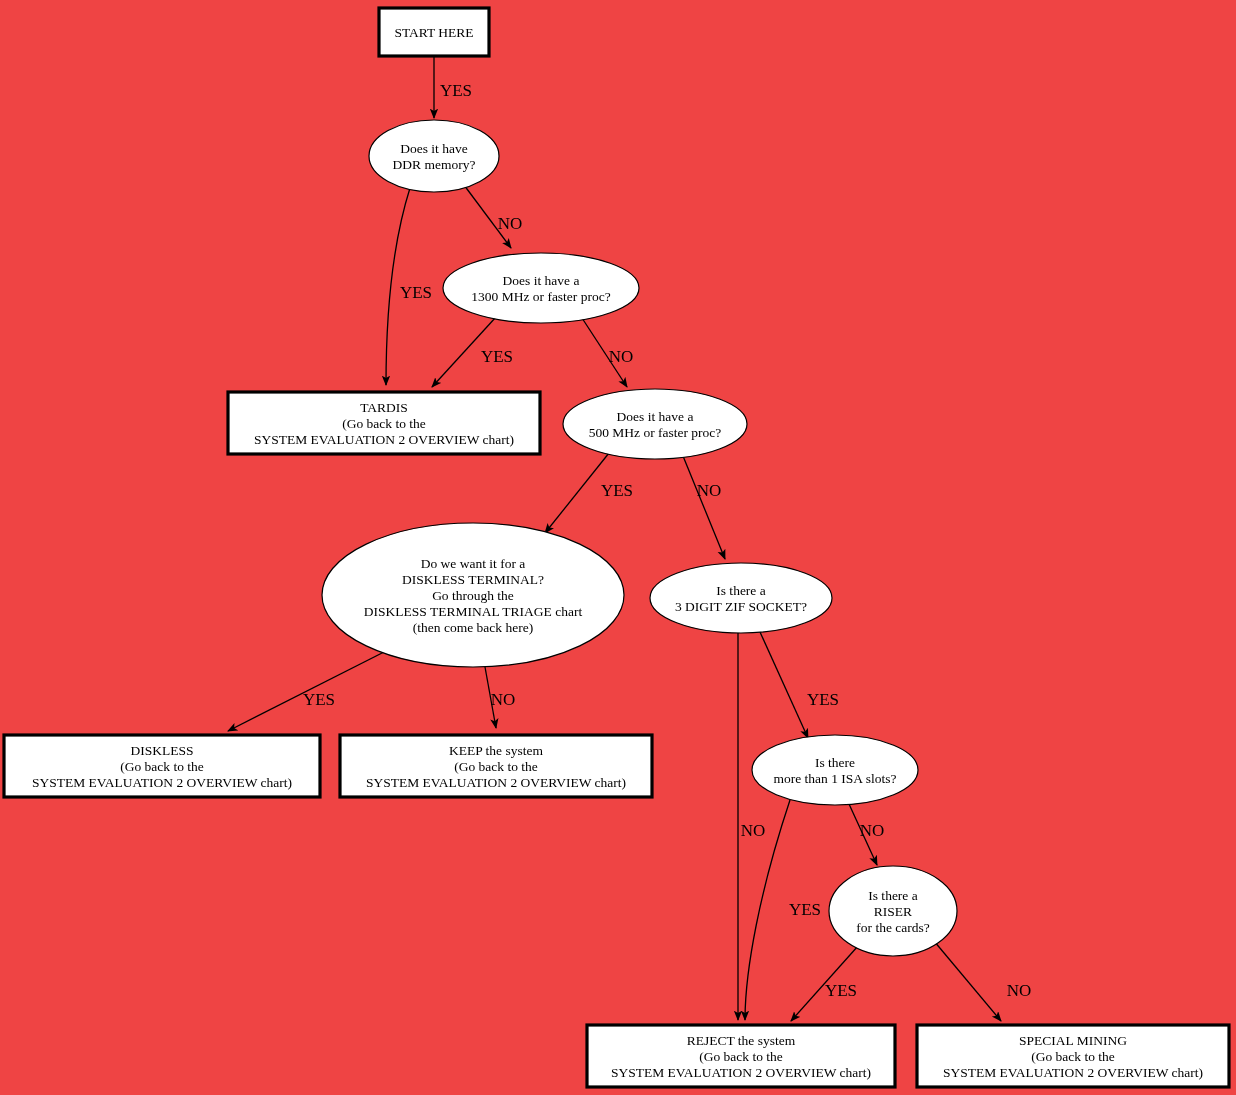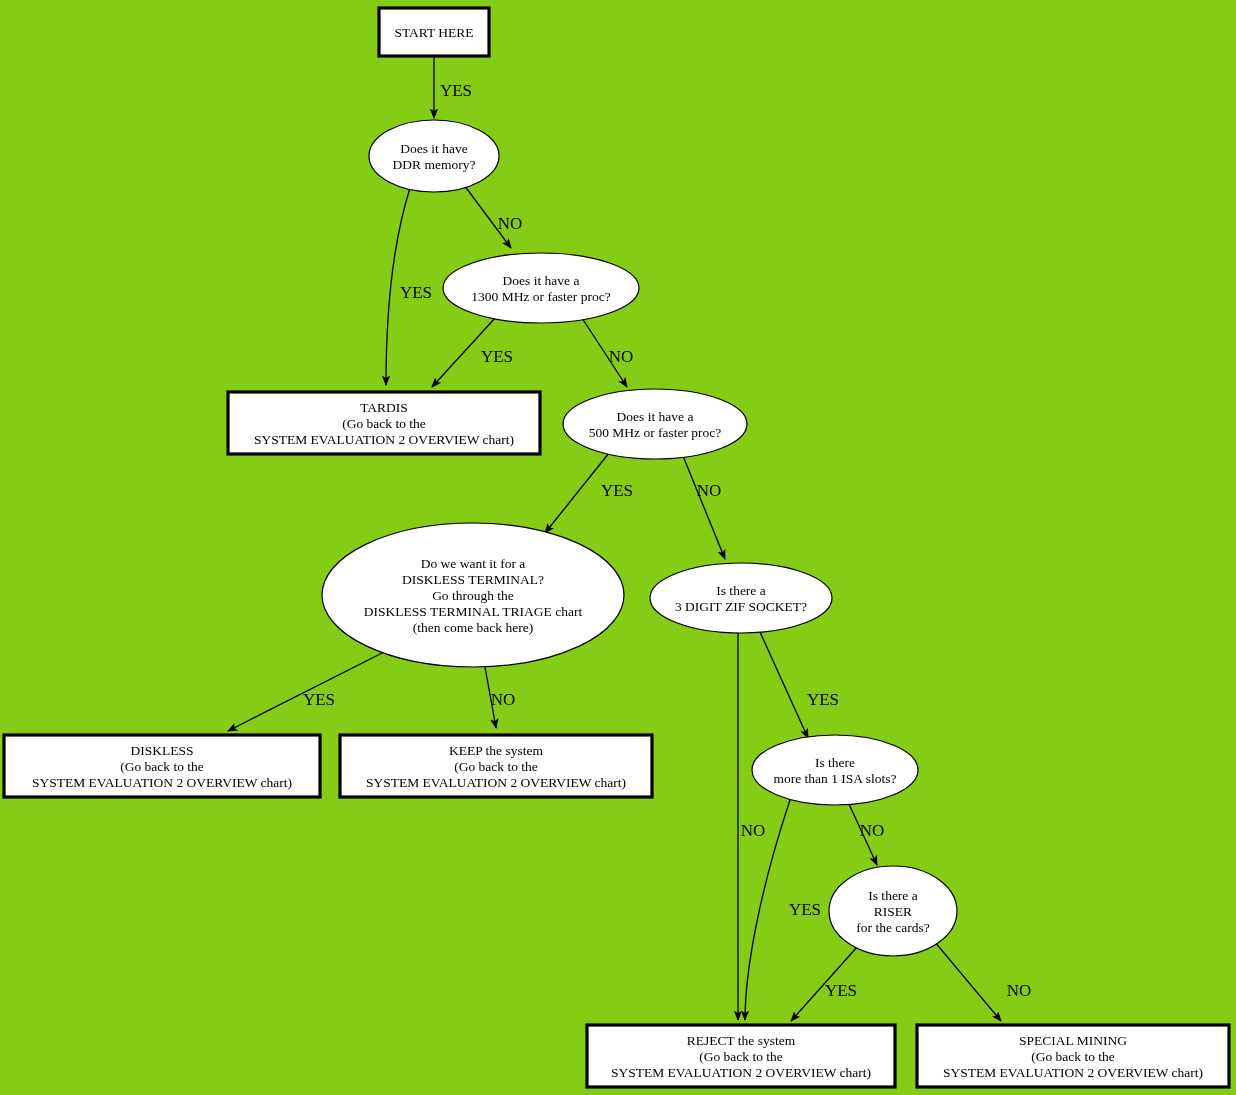--- a/index.html
+++ b/index.html
@@ -9,21 +9,21 @@
     background: #ffffff;
   }
   body {
     font-family: "Liberation Serif", "DejaVu Serif", serif;
     color: #000000;
   }
   #chart-root {
     position: relative;
     width: 1236px;
     height: 1095px;
-    background: #84cc16;
+    background: #ef4444;
     overflow: hidden;
   }
   #chart-svg {
     position: absolute;
     left: 0;
     top: 0;
     width: 1236px;
     height: 1095px;
   }
   .node-text {

